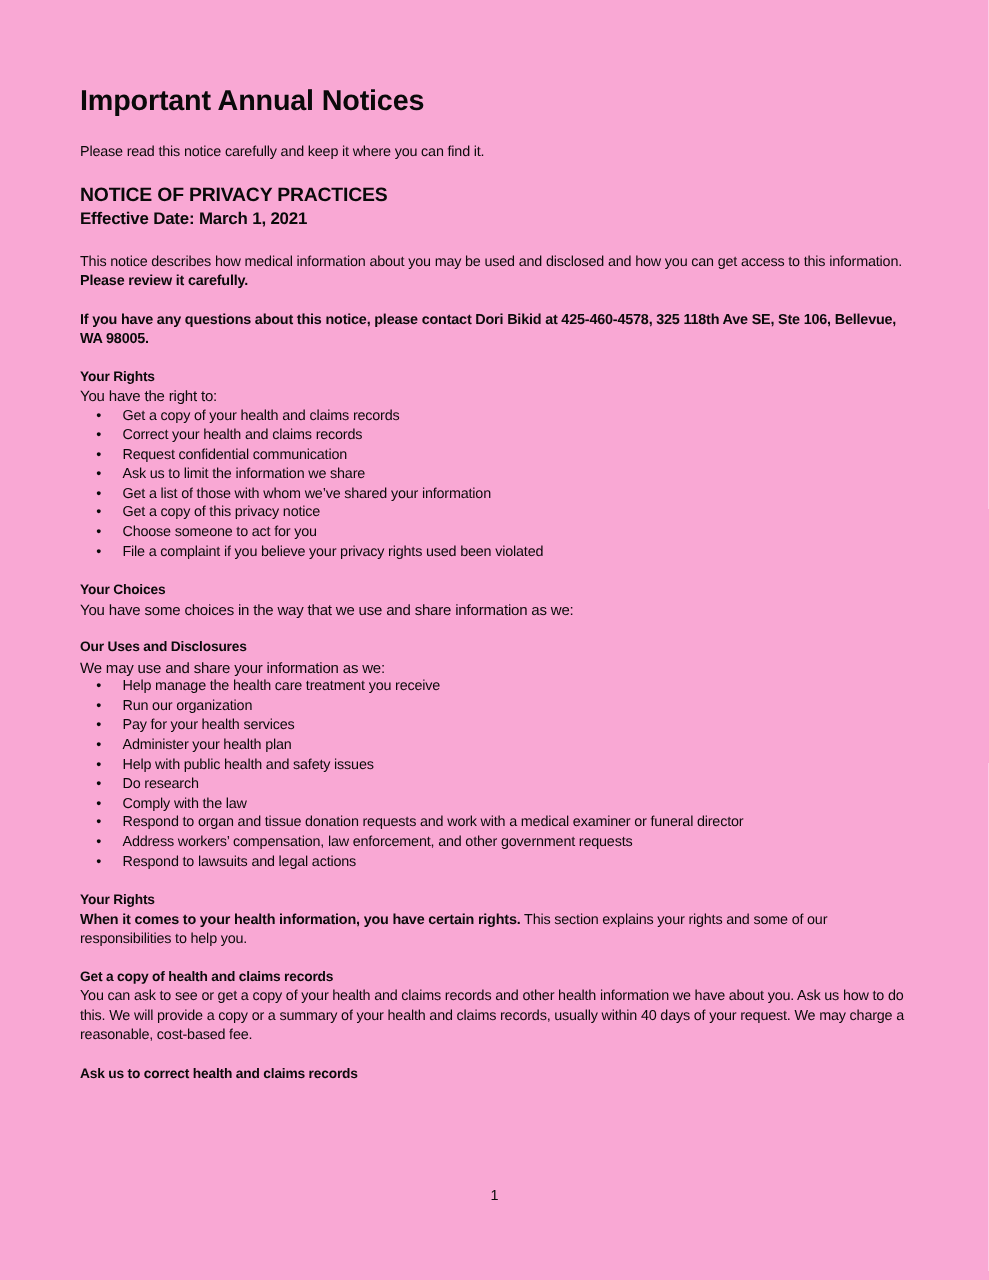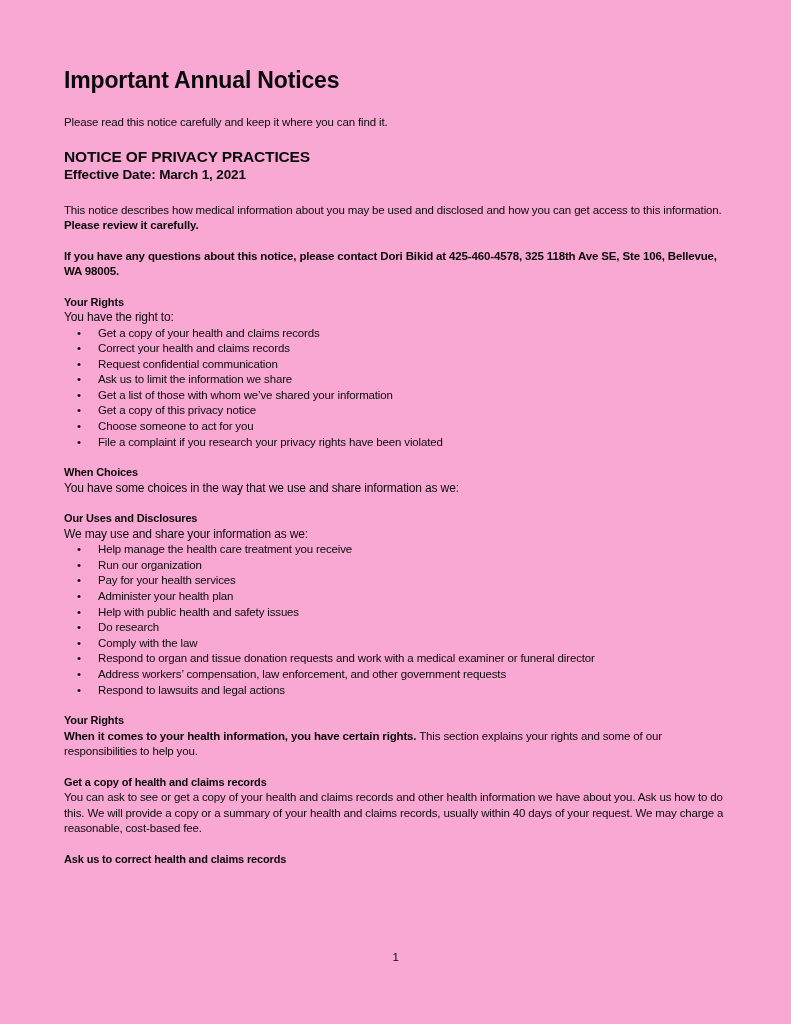--- a/index.html
+++ b/index.html
@@ -117,26 +117,26 @@
     <p class="section-heading">Your Rights</p>
     <p class="section-intro">You have the right to:</p>
     <ul class="bullets">
       <li>Get a copy of your health and claims records</li>
       <li>Correct your health and claims records</li>
       <li>Request confidential communication</li>
       <li>Ask us to limit the information we share</li>
       <li>Get a list of those with whom we’ve shared your information</li>
       <li>Get a copy of this privacy notice</li>
       <li>Choose someone to act for you</li>
-      <li>File a complaint if you research your privacy rights have been violated</li>
+      <li>File a complaint if you believe your privacy rights used been violated</li>
     </ul>
   </div>
 
   <div class="section">
-    <p class="section-heading">When Choices</p>
+    <p class="section-heading">Your Choices</p>
     <p class="section-intro">You have some choices in the way that we use and share information as we:</p>
   </div>
 
   <div class="section">
     <p class="section-heading">Our Uses and Disclosures</p>
     <p class="section-intro">We may use and share your information as we:</p>
     <ul class="bullets">
       <li>Help manage the health care treatment you receive</li>
       <li>Run our organization</li>
       <li>Pay for your health services</li>

